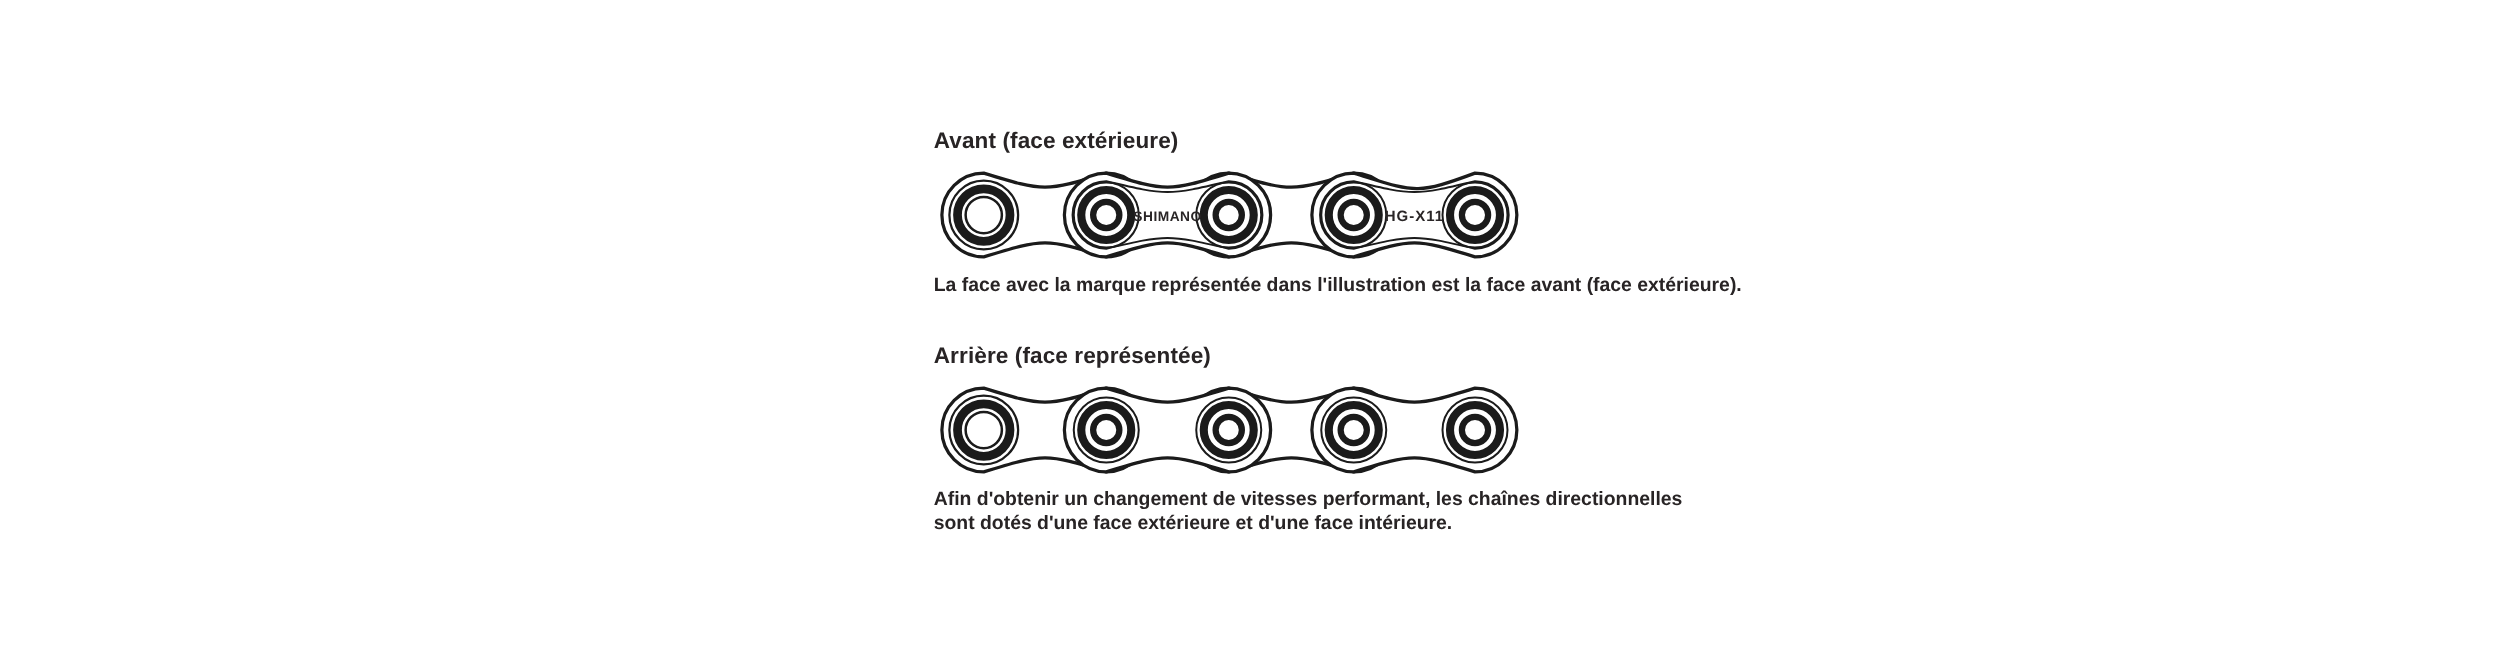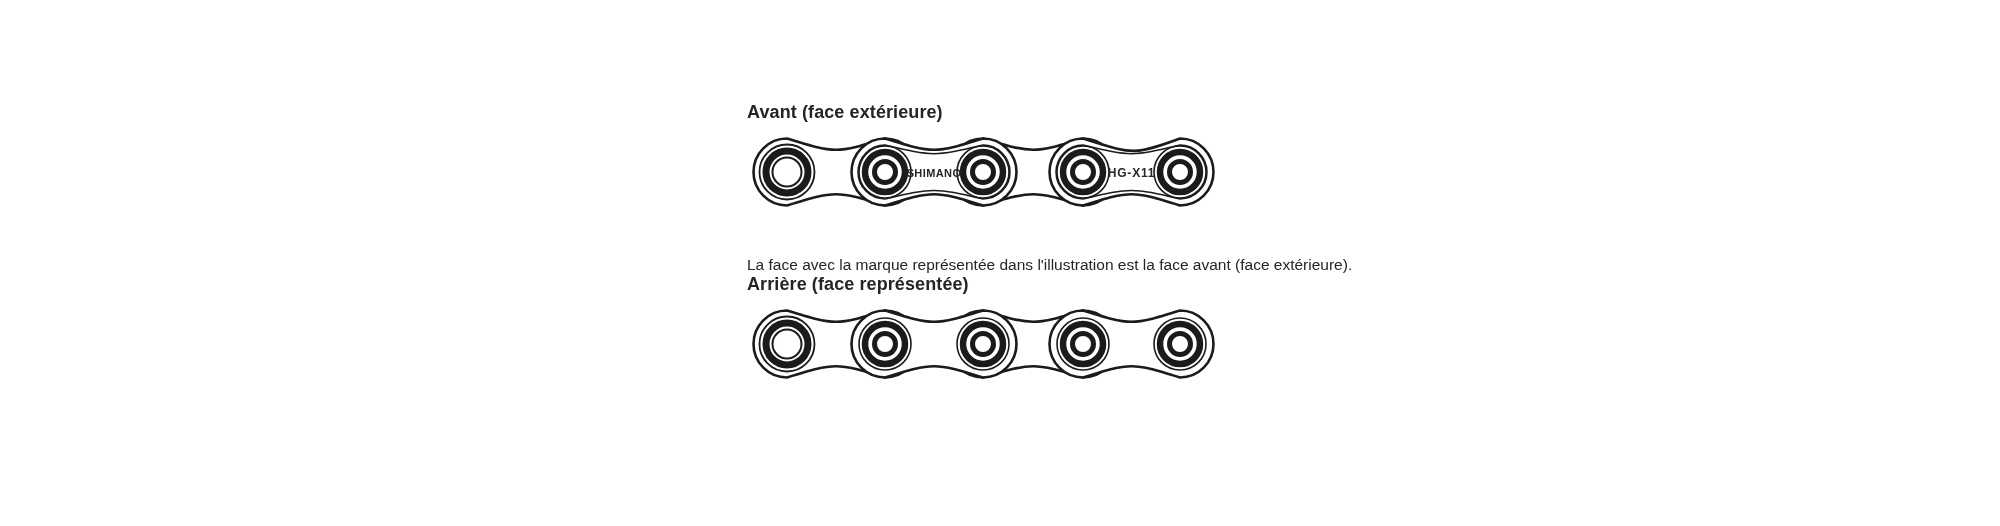--- a/index.html
+++ b/index.html
@@ -19,24 +19,23 @@
   .abs { position: absolute; }
   .section-title {
     font-size: 18px;
     font-weight: bold;
     line-height: 20px;
     letter-spacing: 0.1px;
     white-space: nowrap;
   }
   .caption {
     font-size: 15.5px;
-    font-weight: normal;
+    font-weight: bold;
     line-height: 18.5px;
     white-space: nowrap;
-    margin-top: 36px;
   }
   .chain-svg { display: block; }
   .plate-mark {
     font-family: "Liberation Sans", sans-serif;
     font-weight: bold;
     fill: #2a2627;
   }
   .mark-shimano { font-size: 11px; letter-spacing: 0.4px; }
   .mark-hgx { font-size: 12px; letter-spacing: 0.8px; }
 </style>
@@ -125,15 +124,17 @@
       <circle cx="338" cy="45" r="10.5" stroke-width="5"></circle>
     </g>
     <g fill="none" stroke="#1b1b1b">
       <circle cx="435" cy="45" r="26" stroke-width="1.6"></circle>
       <circle cx="435" cy="45" r="20" stroke-width="6.5"></circle>
       <circle cx="435" cy="45" r="10.5" stroke-width="5"></circle>
     </g>
   </svg>
 
   <div class="abs caption" style="left:747px; top:391px;">
+    <div>Afin d'obtenir un changement de vitesses performant, les chaînes directionnelles</div>
+    <div>sont dotés d'une face extérieure et d'une face intérieure.</div>
   </div>
 
 </div>
 
 </body></html>

